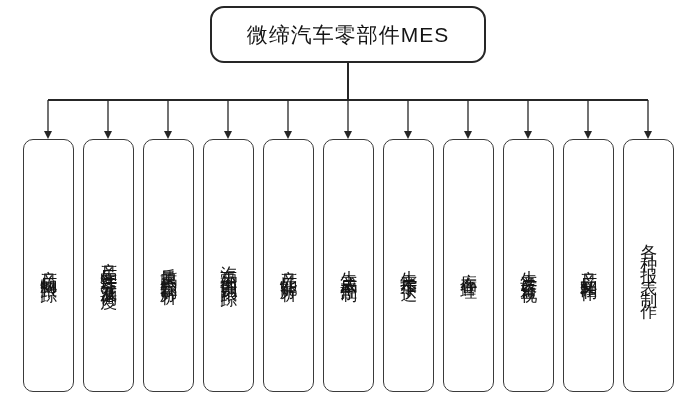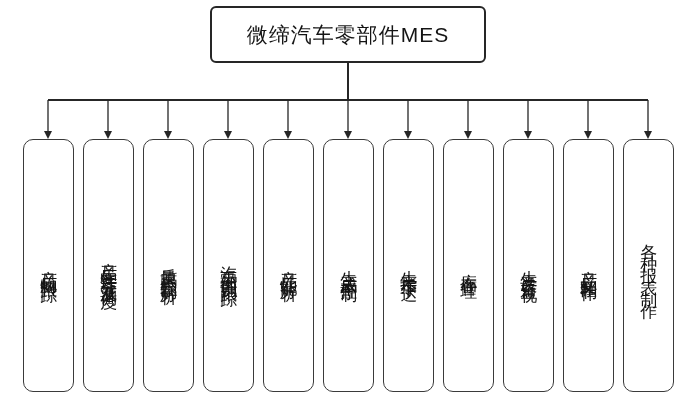--- a/index.html
+++ b/index.html
@@ -16,21 +16,21 @@
     overflow: hidden;
   }
   .title-box {
     position: absolute;
     left: 210px;
     top: 6px;
     width: 276px;
     height: 57px;
     box-sizing: border-box;
     border: 2px solid #262626;
-    border-radius: 6px;
+    border-radius: 14px;
     background: #ffffff;
     display: flex;
     align-items: center;
     justify-content: center;
     z-index: 2;
   }
   .title-label {
     font-size: 21px;
     color: #141414;
     letter-spacing: 1px;

